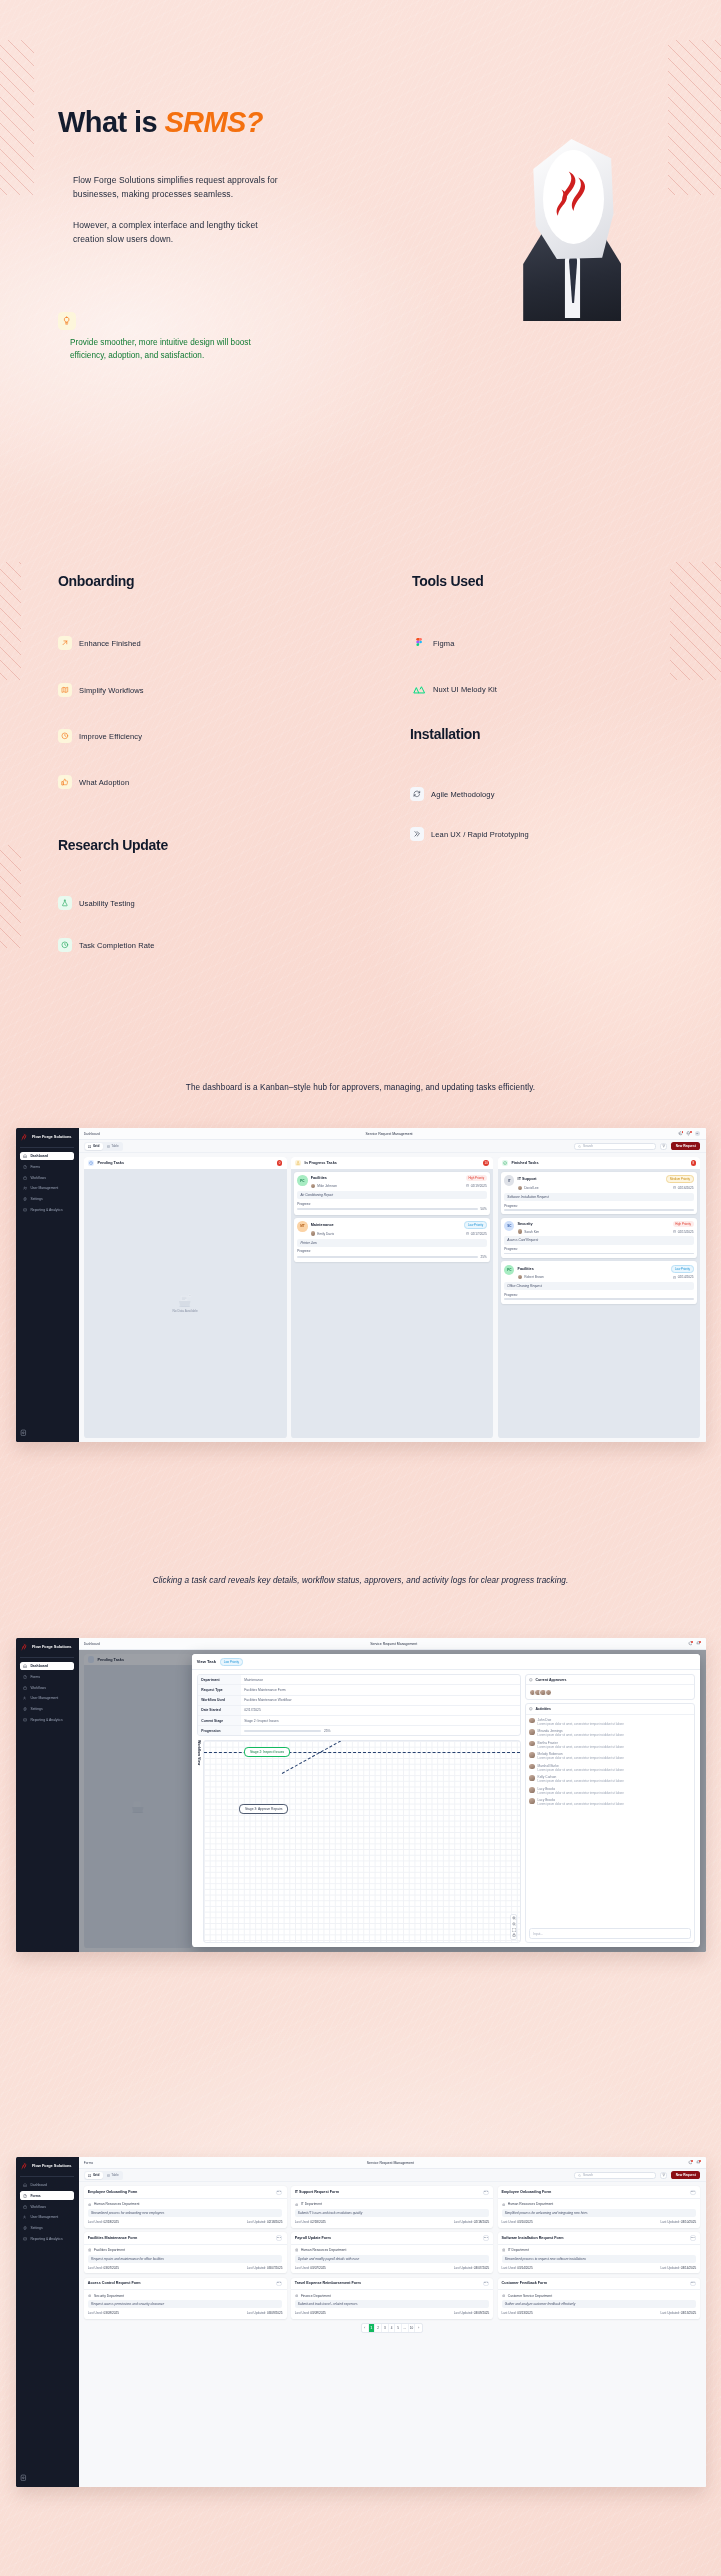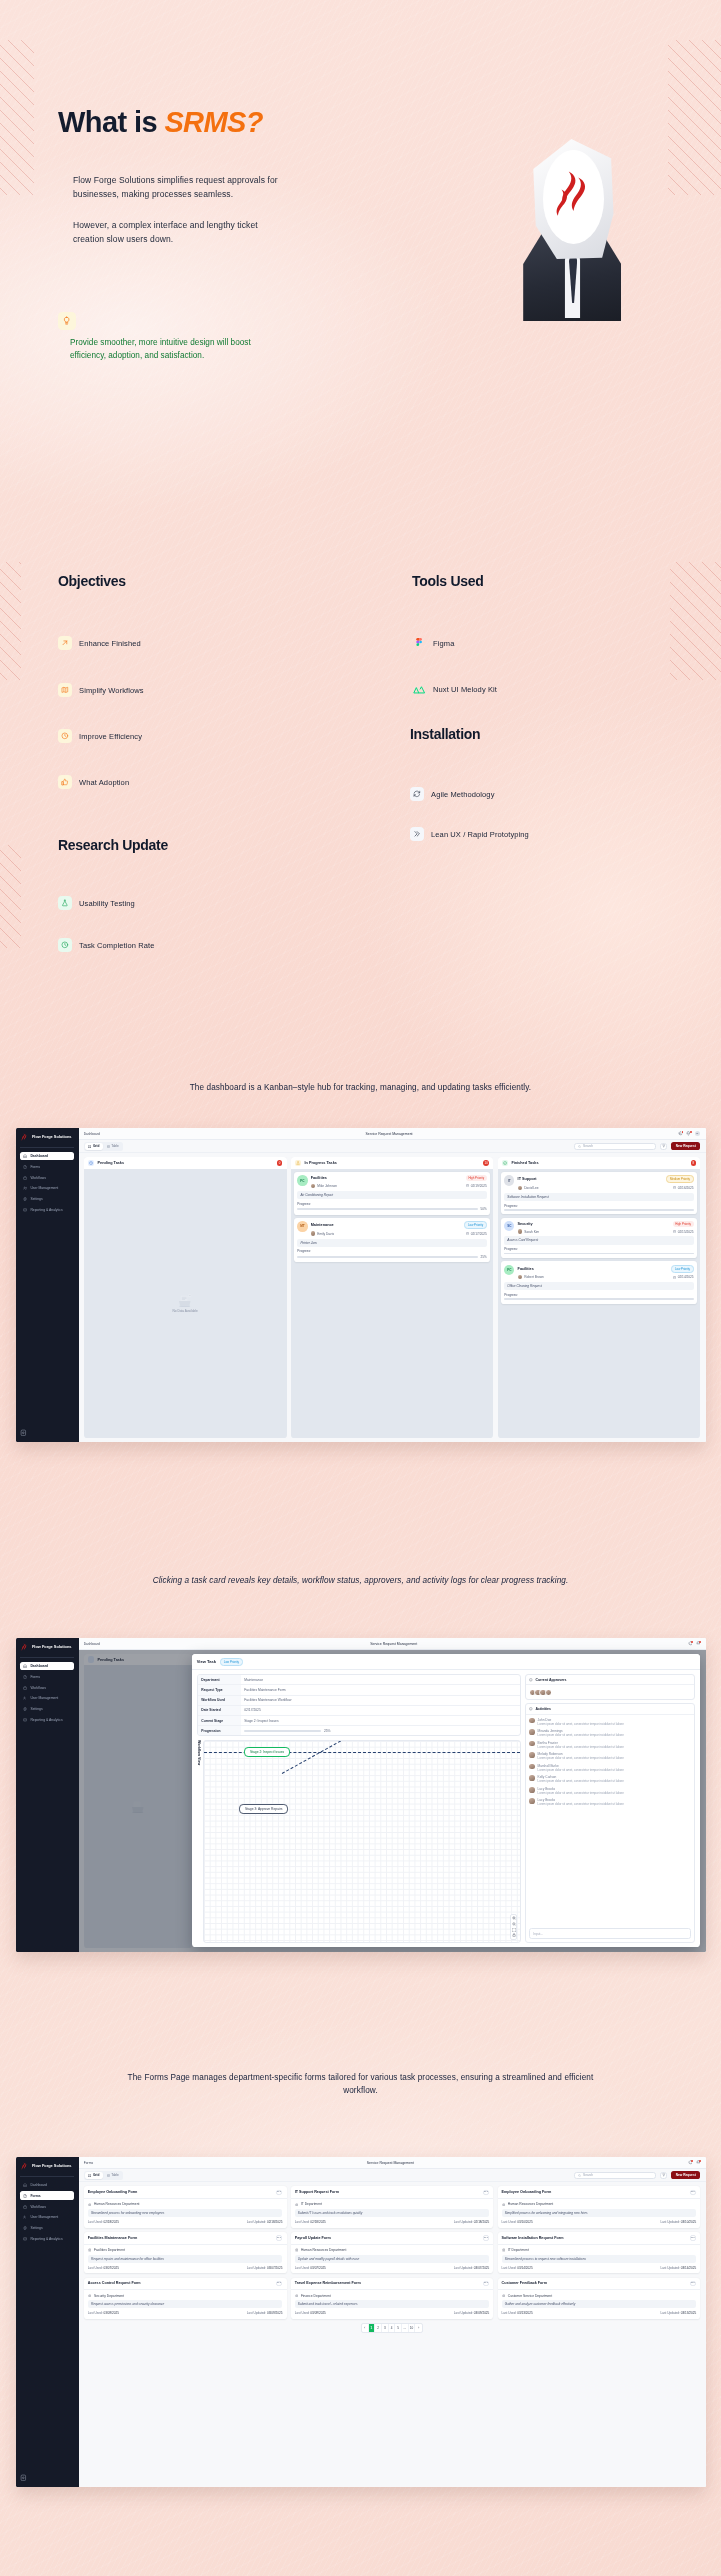--- a/index.html
+++ b/index.html
@@ -319,21 +319,21 @@
     <div class="tie"></div>
     <div class="paper-head"></div>
     <div class="face"></div>
     <svg class="logo" viewBox="0 0 60 90">
       <path d="M22 4c8 10 4 20-4 30-7 9-9 17-4 26 2-14 10-20 16-30 6-10 4-20-8-26z" fill="#cf1f1f"></path>
       <path d="M38 14c8 10 4 20-4 30-7 9-9 17-4 26 2-14 10-20 16-30 6-10 4-20-8-26z" fill="#cf1f1f"></path>
       <path d="M10 34c6 8 3 16-3 24-5 7-7 13-3 20 1-11 8-16 13-24 4-8 3-15-7-20z" fill="#cf1f1f"></path>
     </svg>
   </div>
 
-  <div class="sec-h" style="left:58px;top:573px;">Objectives</div>
+  <div class="sec-h" style="left:58px;top:573px;">Onboarding</div>
   <div class="row" style="left:58px;top:636px;">
     <span class="chip warm">
       <svg width="7.7" height="7.7" viewBox="0 0 24 24" fill="none" stroke="#f4700f" stroke-width="2" stroke-linecap="round">
           <path d="M6 18L18 6M9 6h9v9"></path>
         </svg>
     </span>
     <span class="lbl">Enhance Finished</span>
   </div>
   <div class="row" style="left:58px;top:683px;">
     <span class="chip warm">
@@ -419,21 +419,21 @@
   <div class="row" style="left:58px;top:938px;">
     <span class="chip mint">
       <svg width="7.7" height="7.7" viewBox="0 0 24 24" fill="none" stroke="#12a150" stroke-width="1.8" stroke-linecap="round">
           <circle cx="12" cy="12" r="9"></circle>
           <path d="M12 7v5l3.2 2"></path>
         </svg>
     </span>
     <span class="lbl">Task Completion Rate</span>
   </div>
 
-  <div class="caption" style="top:1082px;">The dashboard is a Kanban–style hub for tracking, managing, and updating tasks efficiently.</div>
+  <div class="caption" style="top:1082px;">The dashboard is a Kanban–style hub for approvers, managing, and updating tasks efficiently.</div>
 
   <div class="shot" style="top:1128px;height:314px;">
     <div class="sb" style="position:relative;">
       <div class="sb-brand">
         <svg class="mk" viewBox="0 0 60 90">
           <path d="M22 4c8 10 4 20-4 30-7 9-9 17-4 26 2-14 10-20 16-30 6-10 4-20-8-26z" fill="#cf1f1f"></path>
           <path d="M38 14c8 10 4 20-4 30-7 9-9 17-4 26 2-14 10-20 16-30 6-10 4-20-8-26z" fill="#cf1f1f"></path>
           <path d="M10 34c6 8 3 16-3 24-5 7-7 13-3 20 1-11 8-16 13-24 4-8 3-15-7-20z" fill="#cf1f1f"></path>
         </svg>
         <span class="nm">Flow Forge Solutions</span>
@@ -990,21 +990,20 @@
               <div class="p-b" style="padding-top:0;">
                   <div class="inp">Input...</div>
                 </div>
             </div>
           </div>
         </div>
       </div>
     </div>
   </div>
 
-  <div class="caption" style="top:2072px;">The Forms Page manages department-specific forms tailored for various task processes, ensuring a streamlined and efficient workflow.</div>
 
   <div class="shot" style="top:2157px;height:330px;">
     <div class="sb" style="position:relative;">
       <div class="sb-brand">
         <svg class="mk" viewBox="0 0 60 90">
             <path d="M22 4c8 10 4 20-4 30-7 9-9 17-4 26 2-14 10-20 16-30 6-10 4-20-8-26z" fill="#cf1f1f"></path>
             <path d="M38 14c8 10 4 20-4 30-7 9-9 17-4 26 2-14 10-20 16-30 6-10 4-20-8-26z" fill="#cf1f1f"></path>
             <path d="M10 34c6 8 3 16-3 24-5 7-7 13-3 20 1-11 8-16 13-24 4-8 3-15-7-20z" fill="#cf1f1f"></path>
           </svg>
         <span class="nm">Flow Forge Solutions</span>

